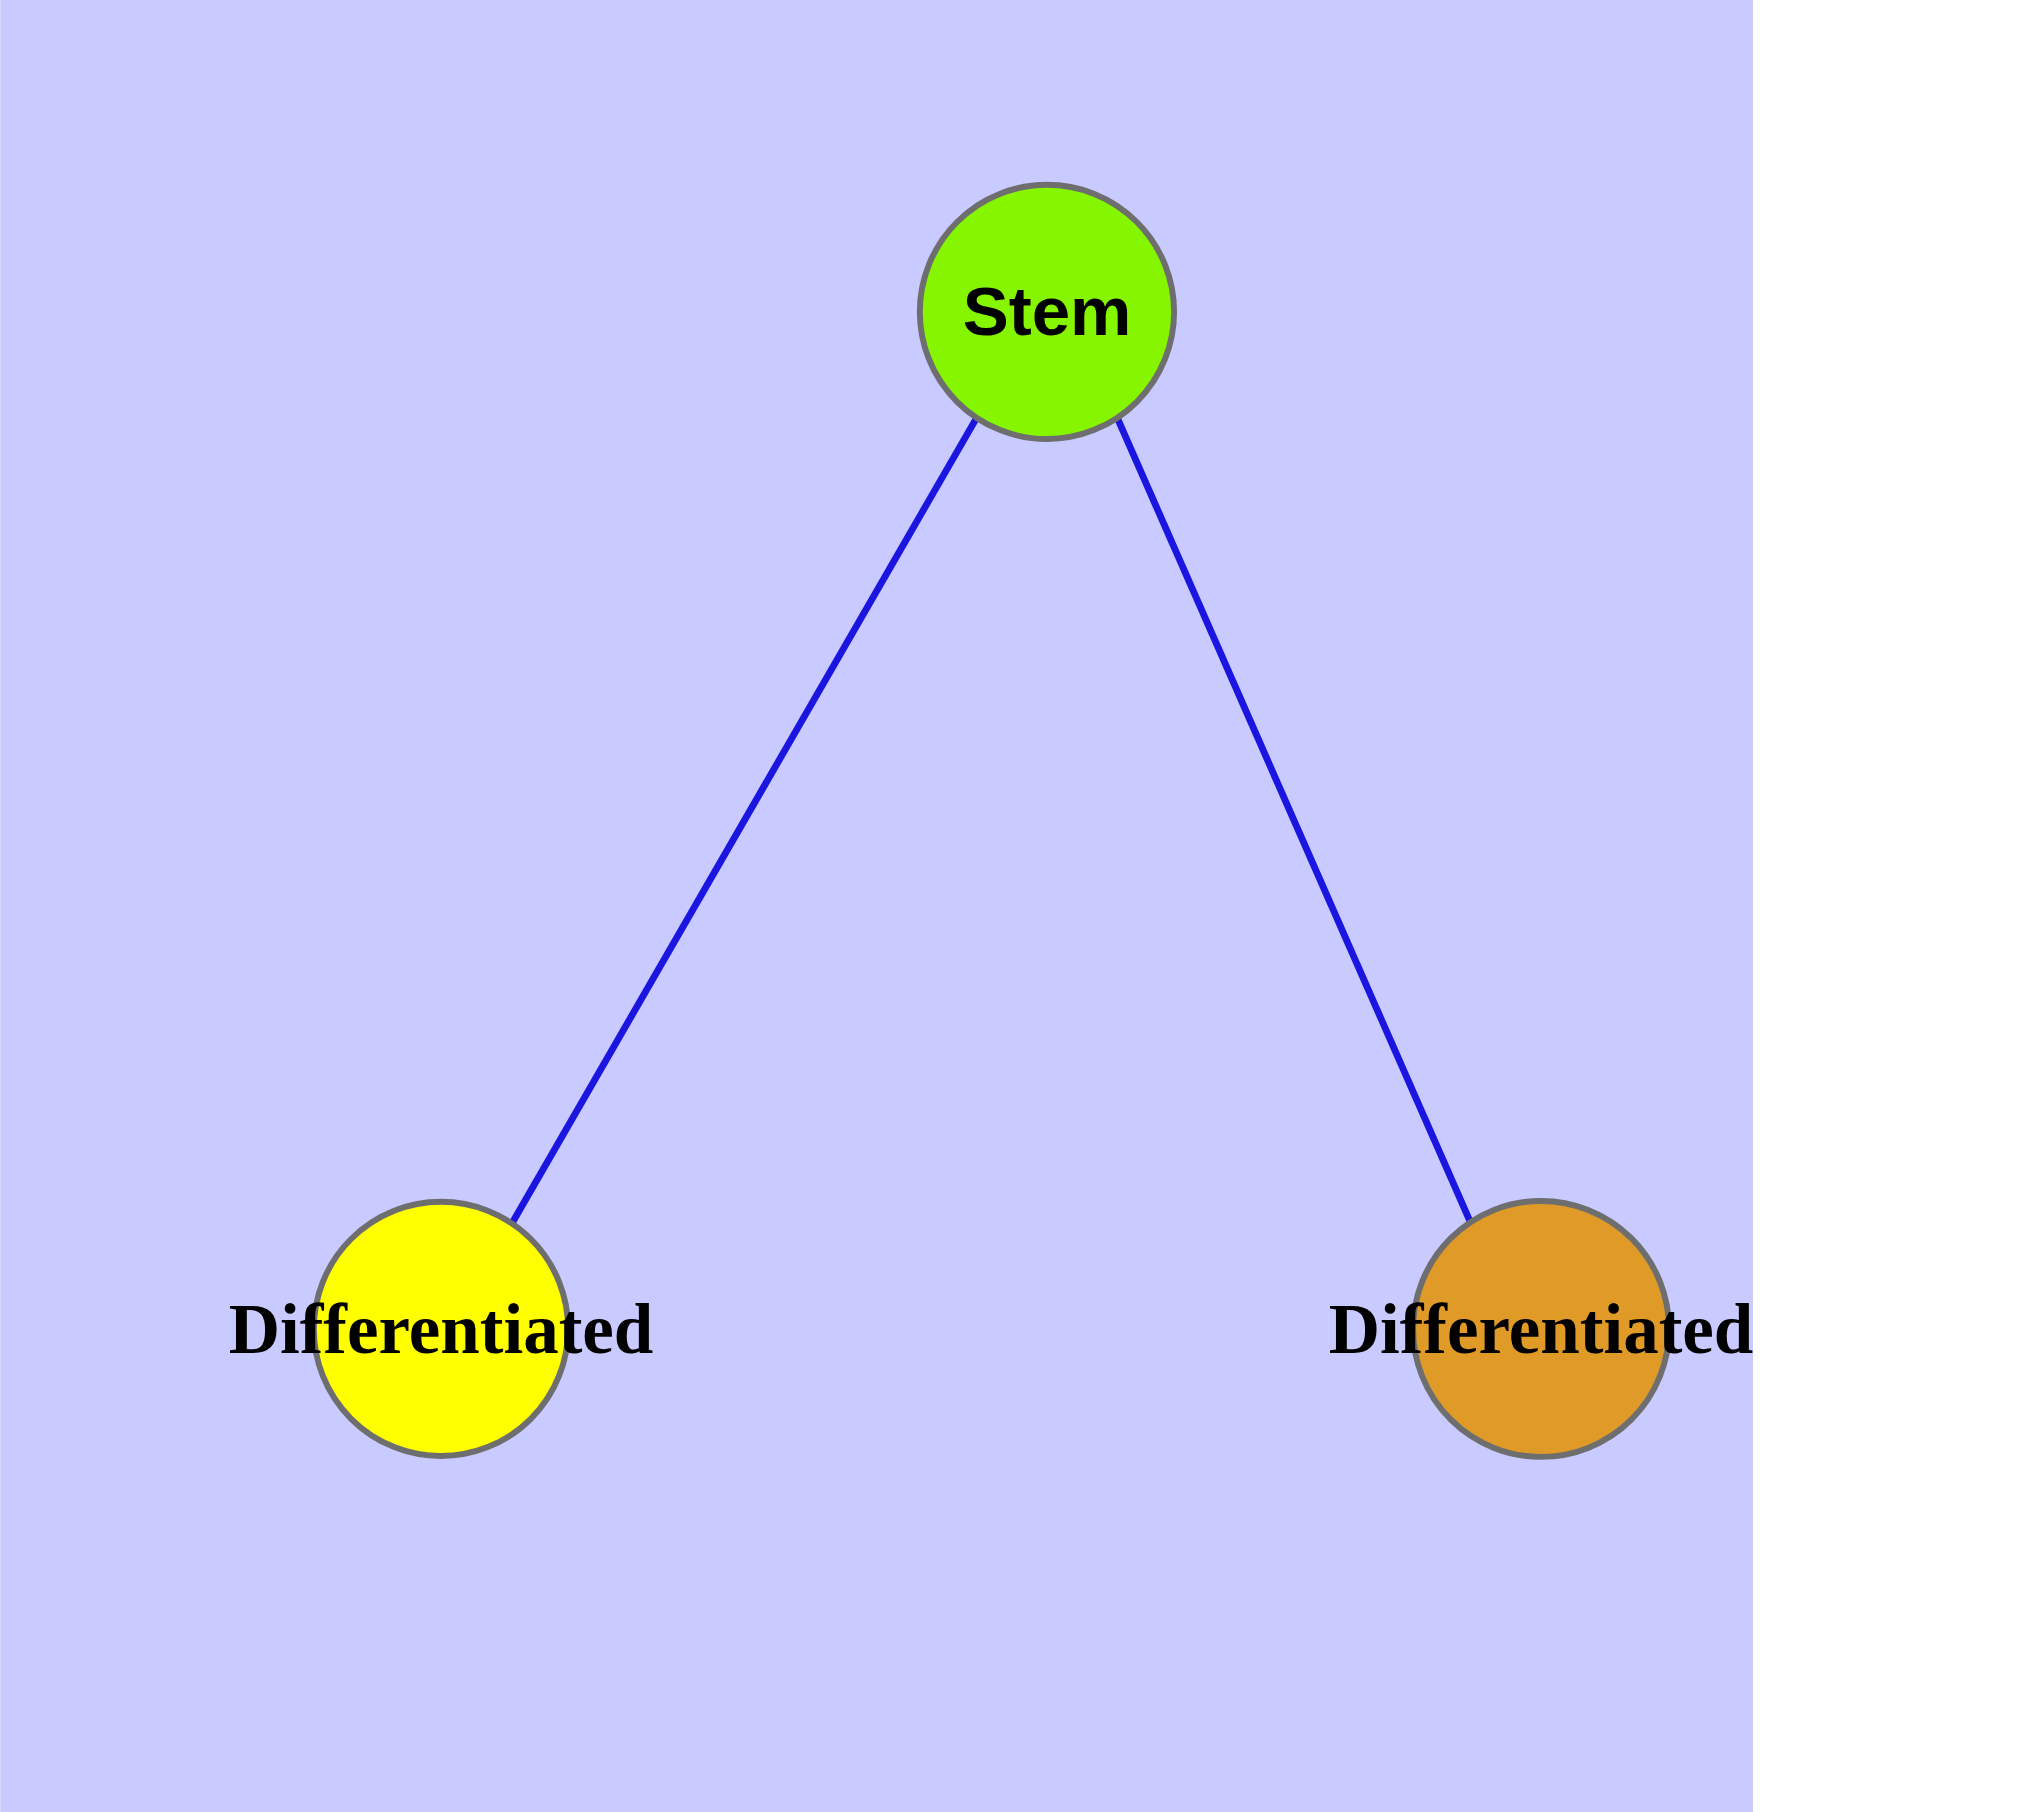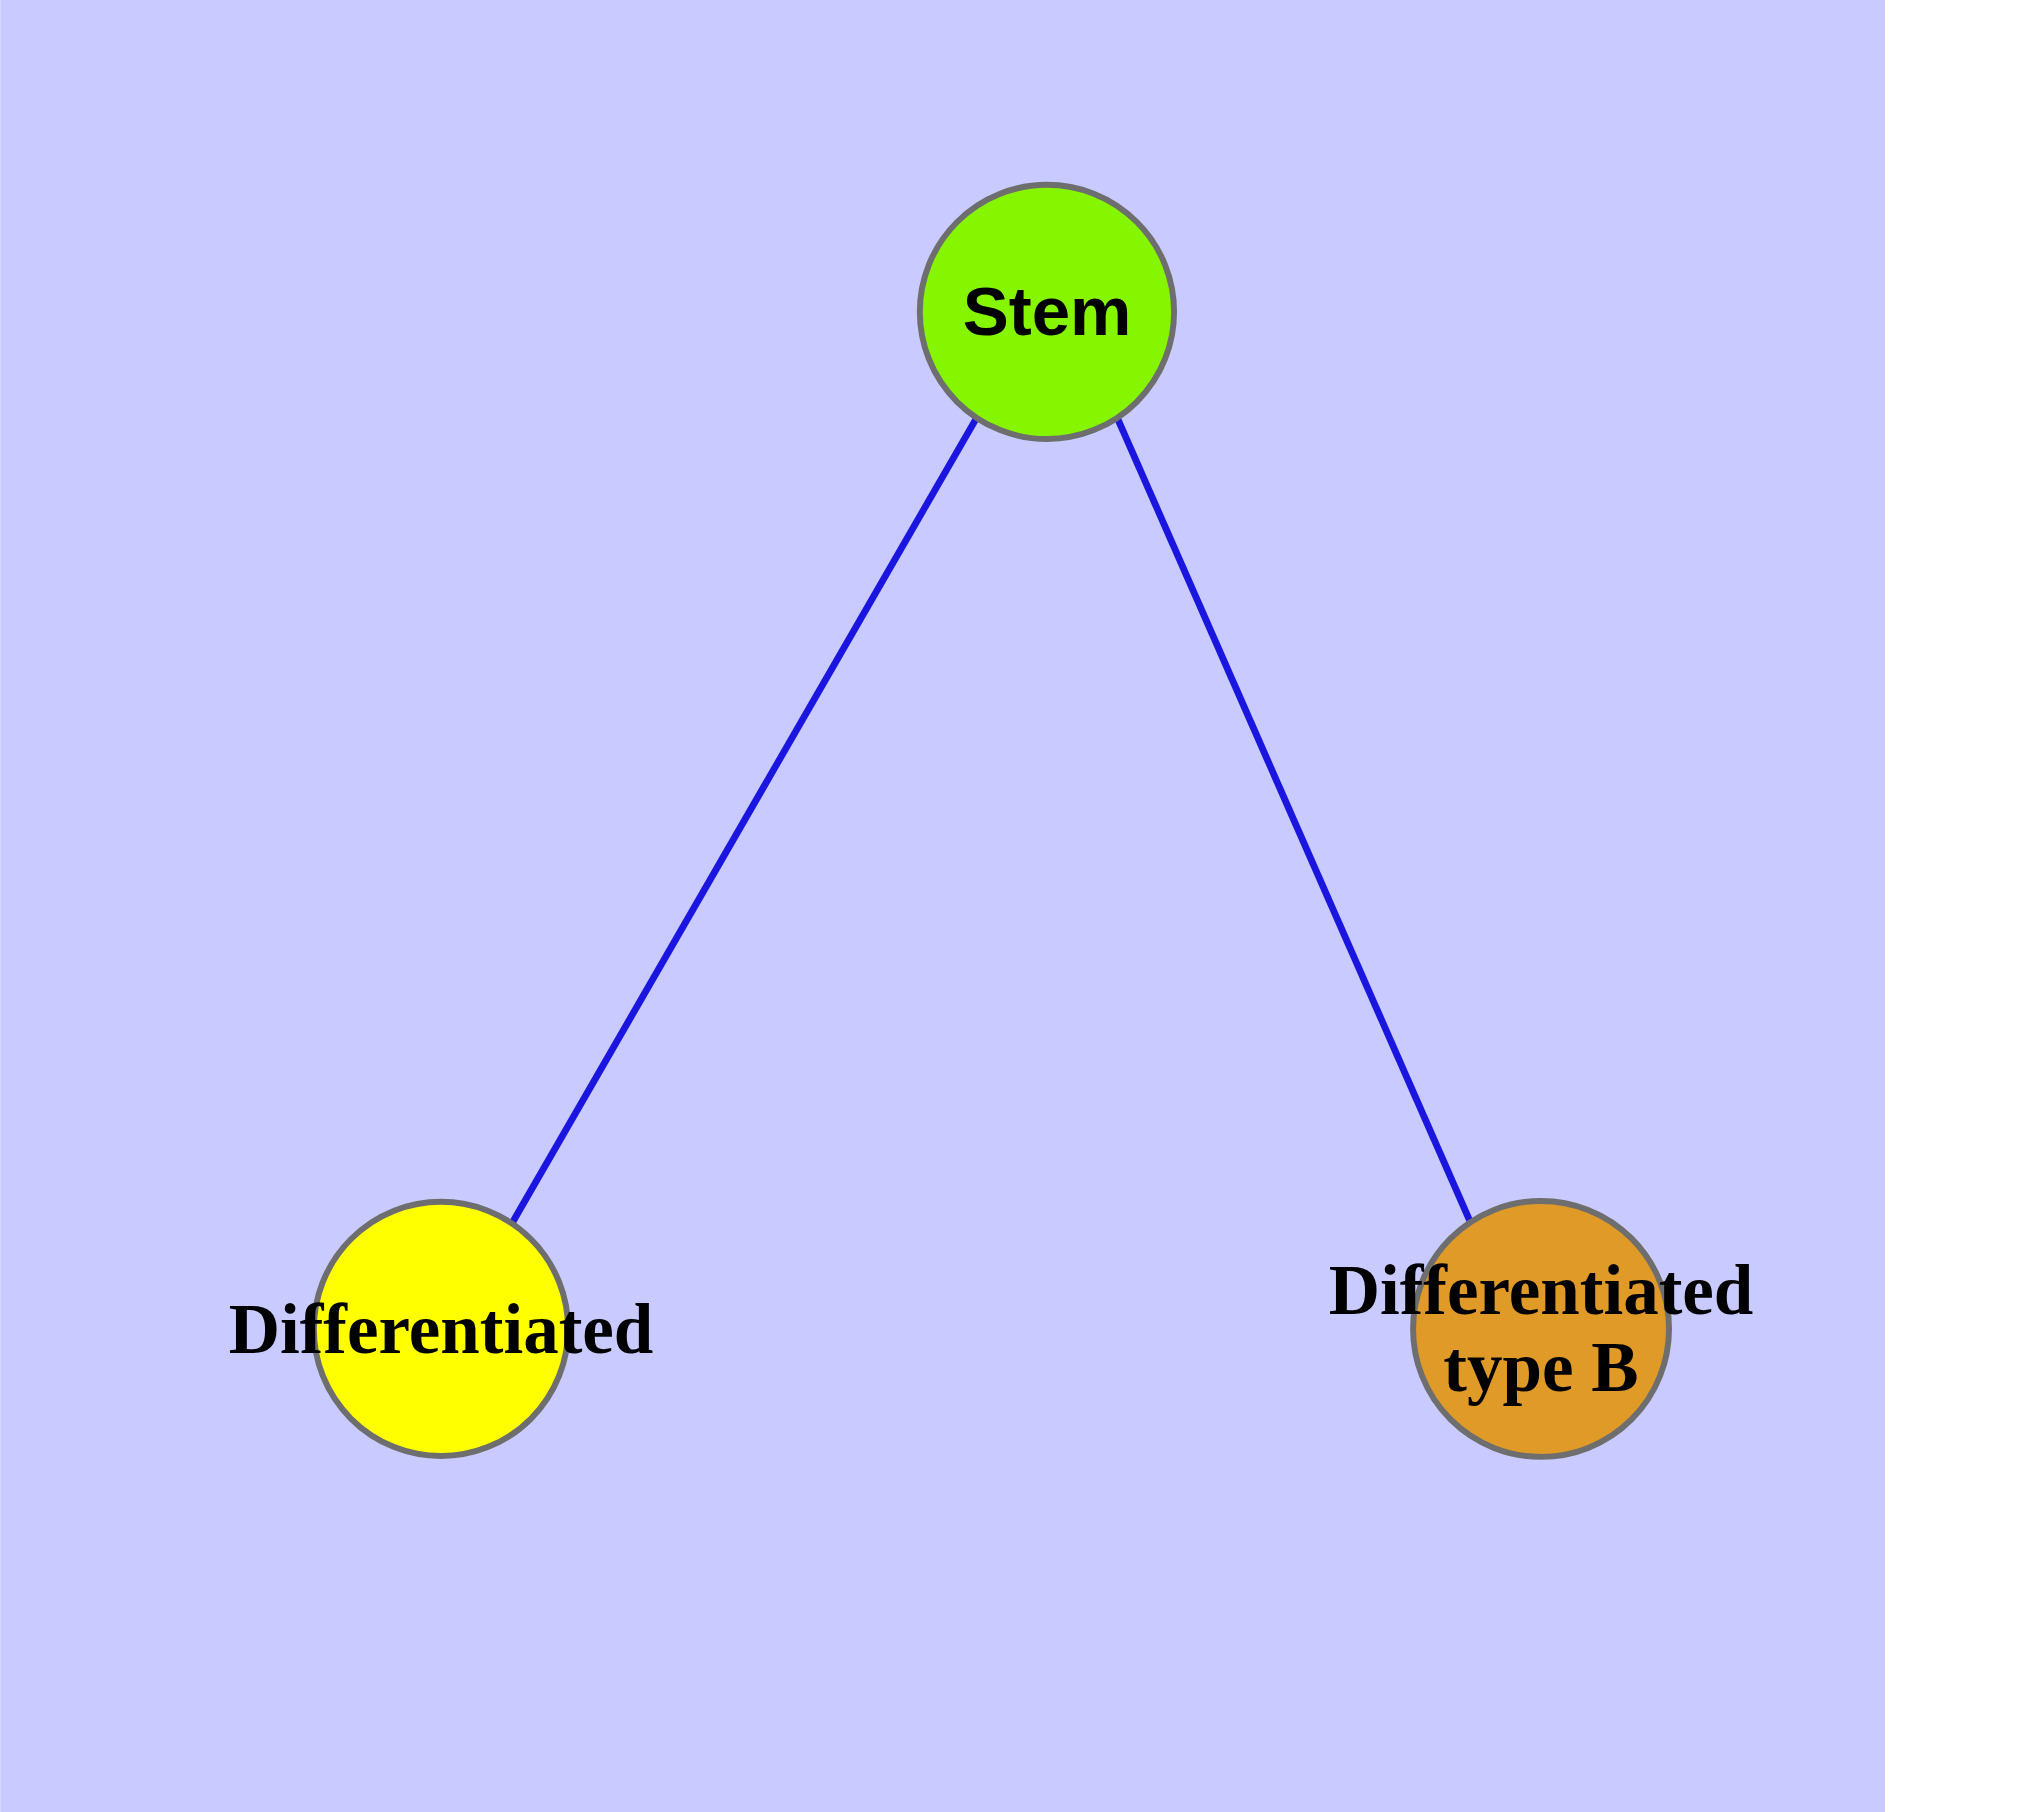--- a/index.html
+++ b/index.html
@@ -38,21 +38,21 @@
     font-size: 69px;
   }
   .node-label.leaf {
     font-size: 71px;
     font-family: Liberation Serif, serif;
   }
 </style>
 </head>
 <body>
 
-<div id="canvas" style="width: 1885px; height: 1812px;">
+<div id="canvas" style="width: 1753px; height: 1812px;">
 
   <svg id="graph-svg" viewBox="0 0 2384 2138" xmlns="http://www.w3.org/2000/svg">
 
     <rect id="bg-rect" x="0" y="0" width="2384" height="2138" fill="#c9caff"></rect>
 
     <g id="edge-layer">
       <line id="edge-0" x1="1152" y1="493" x2="604" y2="1443" stroke="#1a16e0" stroke-width="8" stroke-linecap="butt"></line>
       <line id="edge-1" x1="1318" y1="493" x2="1735" y2="1443" stroke="#1a16e0" stroke-width="8" stroke-linecap="butt"></line>
     </g>
 
@@ -66,17 +66,16 @@
   <div class="node-label root" id="label-0" style="left: 1047px; top: 312px; font-size: 69px; color: rgb(0, 0, 0);">
       <div>Stem</div>
     </div>
 
   <div class="node-label leaf" id="label-1" style="left: 441px; top: 1329px; font-size: 71px; color: rgb(0, 0, 0);">
       <div>Differentiated</div>
     </div>
 
   <div class="node-label leaf" id="label-2" style="left: 1541px; top: 1329px; font-size: 71px; color: rgb(0, 0, 0);">
       <div>Differentiated</div>
-      <div>type B</div>
     </div>
 
 </div>
 
 
 </body></html>

